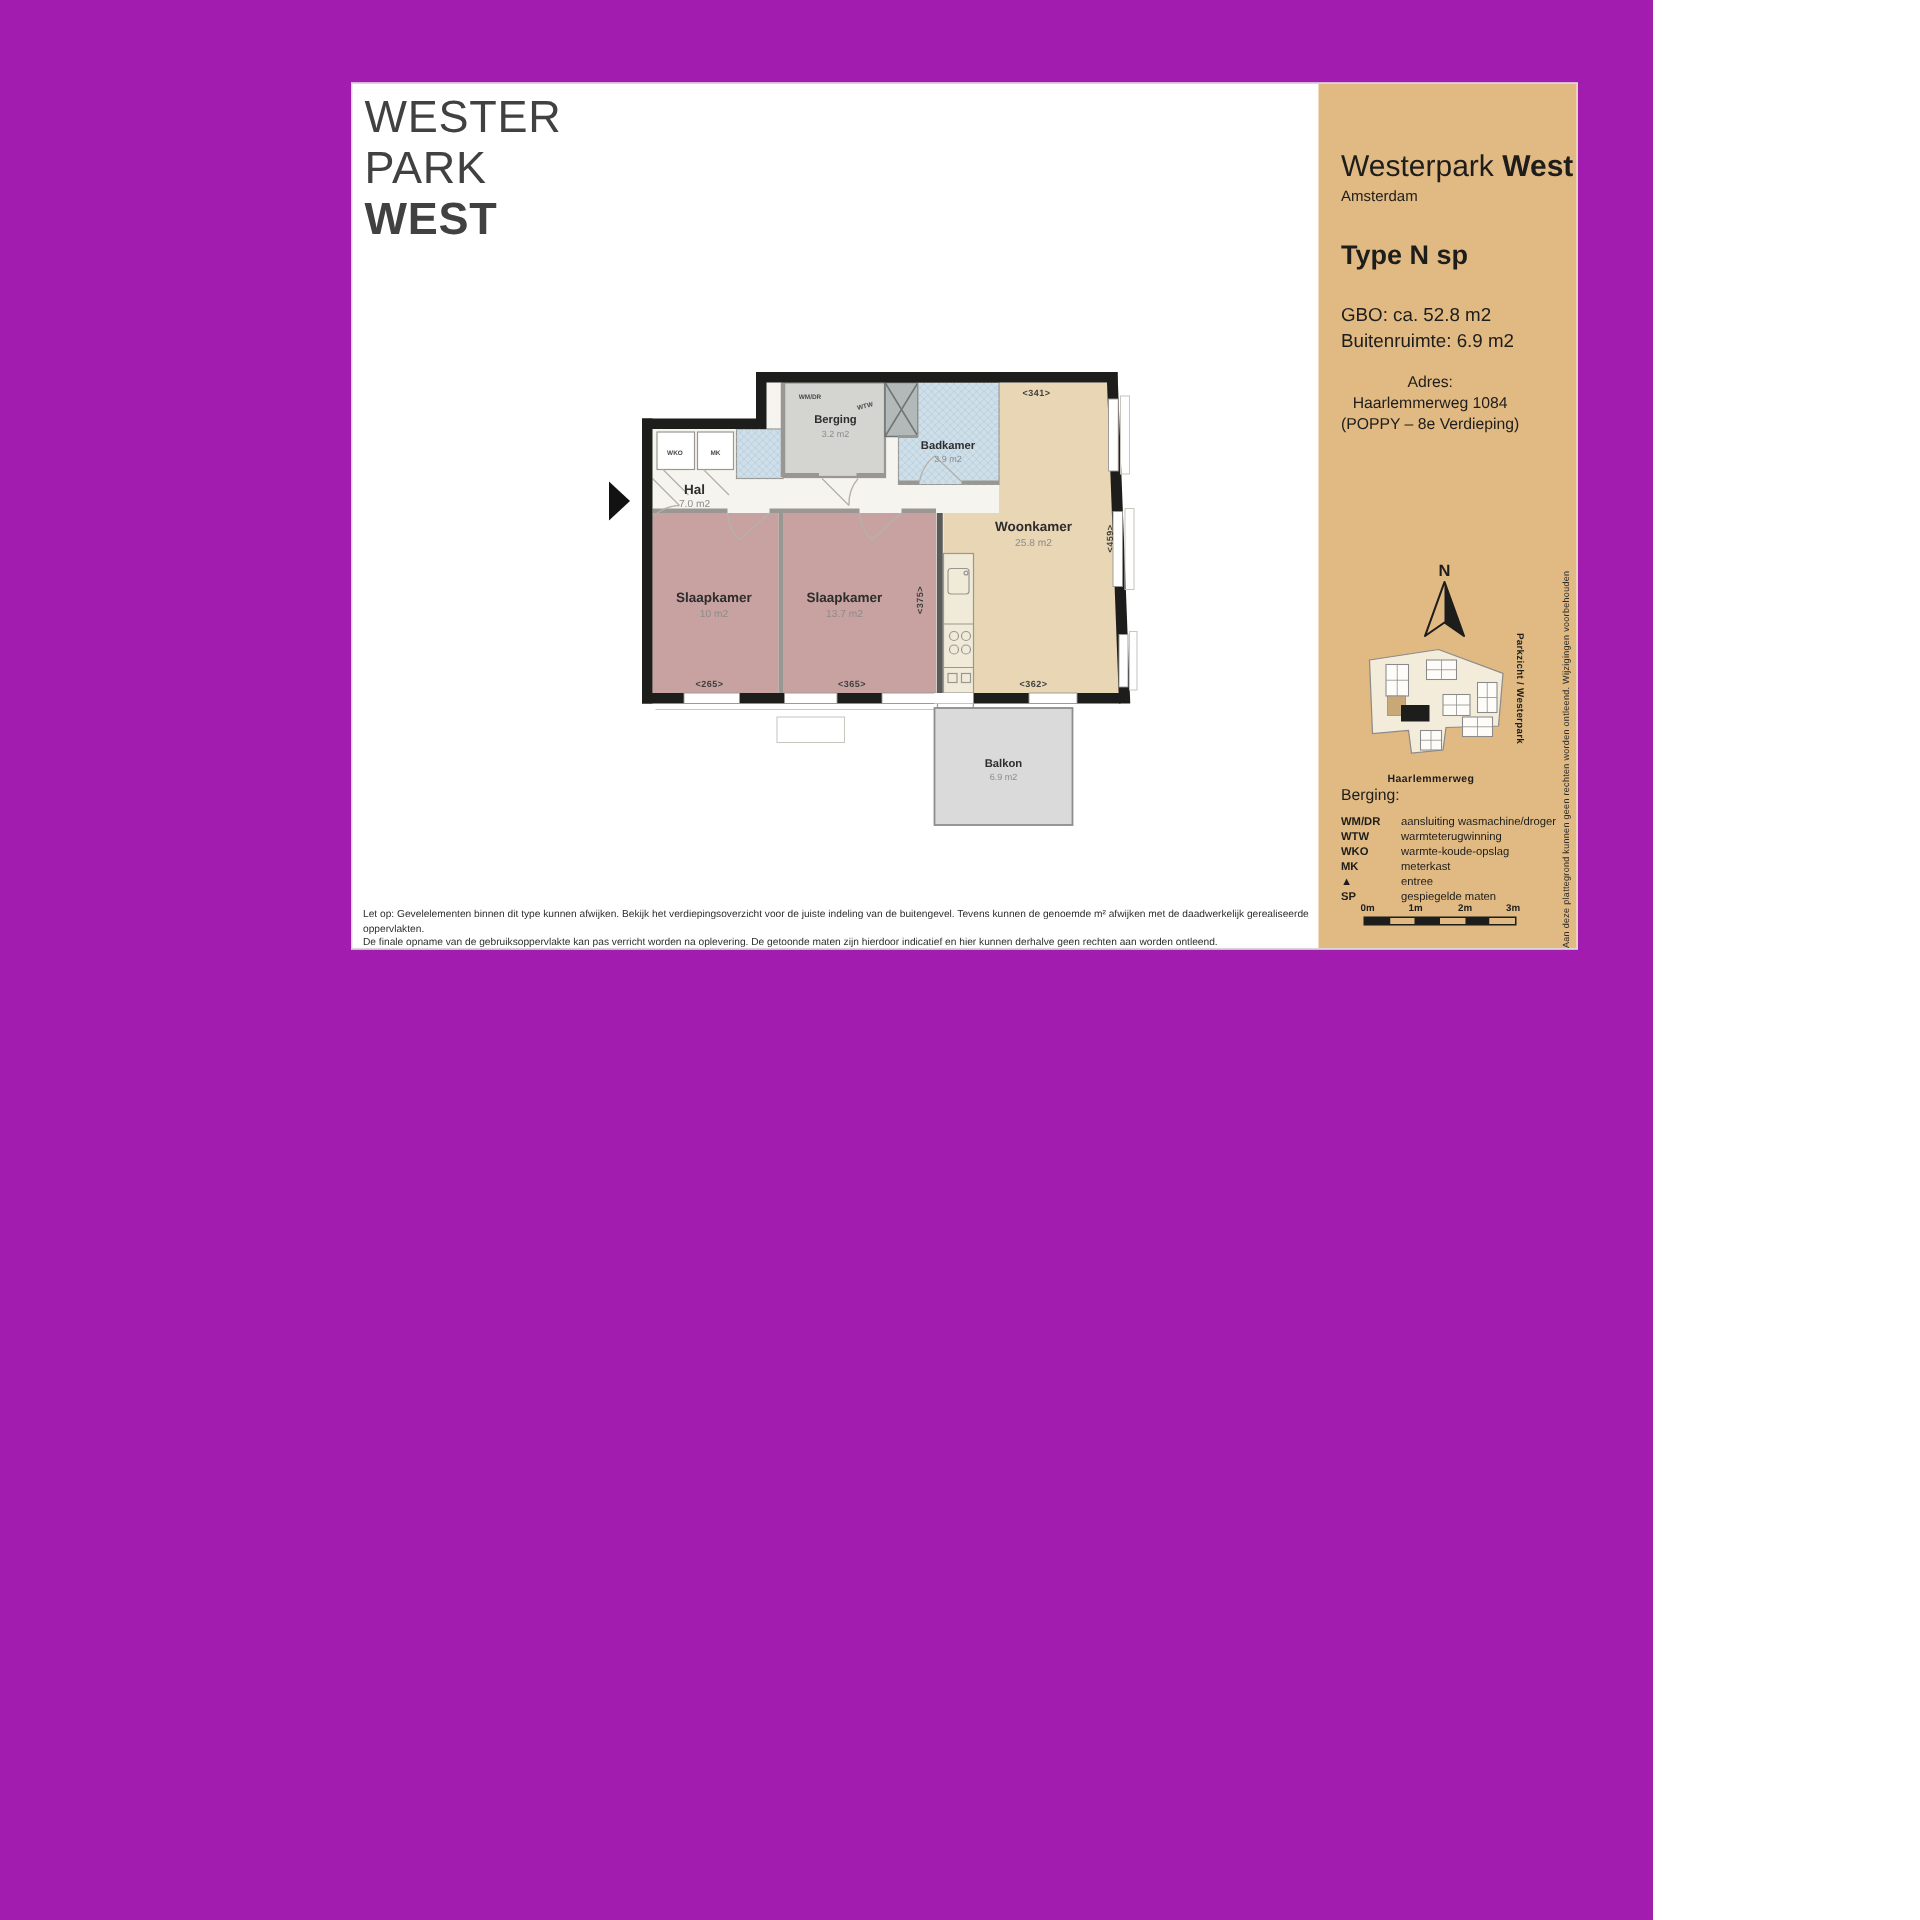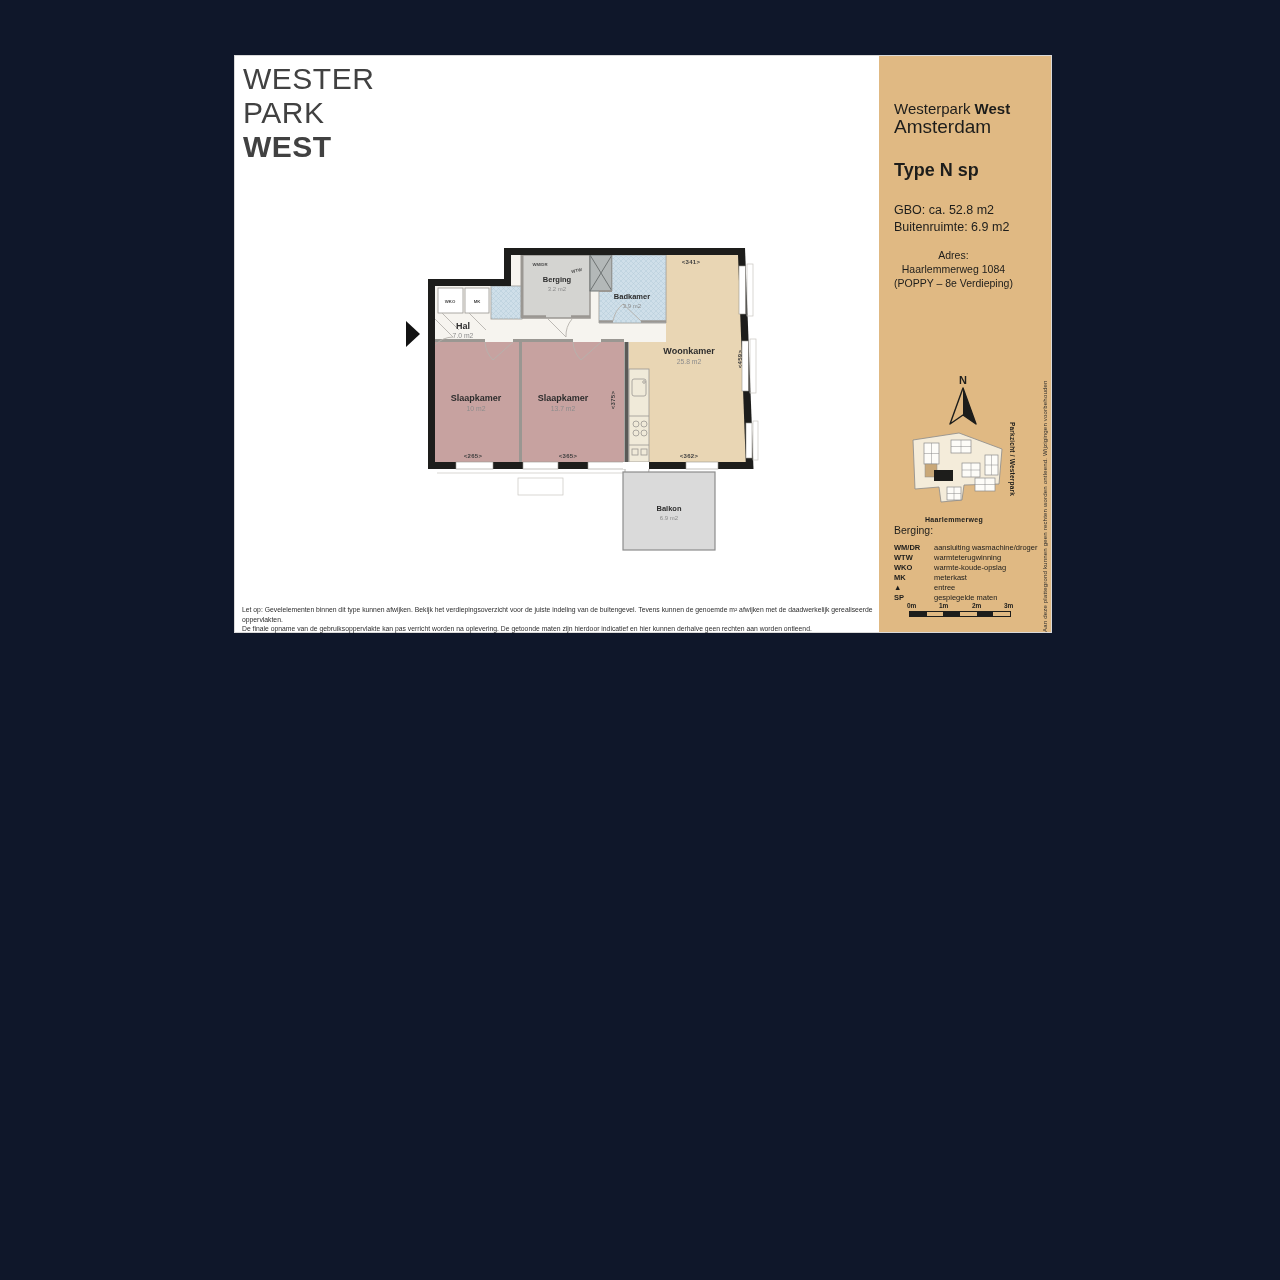--- a/index.html
+++ b/index.html
@@ -1,30 +1,30 @@
 <!DOCTYPE html>
 <html><head>
 <meta charset="utf-8">
 <style>
   html,body{margin:0;padding:0;background:#ffffff;width:1280px;height:1280px;
     font-family:"Liberation Sans",sans-serif;-webkit-font-smoothing:antialiased;}
-  .canvas{position:relative;width:1280px;height:1280px;background:#0f172a;overflow:hidden;text-decoration:underline;}
+  .canvas{position:relative;width:1102px;height:1280px;background:#a21caf;overflow:hidden;text-decoration:underline;}
   .sheet{position:absolute;left:234px;top:55px;width:816px;height:576px;background:#fff;
     border:1px solid #d9d9d9;}
   
   .logo{position:absolute;left:8px;top:6px;color:#414141;font-size:30px;line-height:34px;
     letter-spacing:.5px;font-weight:400;}
   .logo .bold{font-weight:700;}
   
   .footer{position:absolute;left:7px;top:549px;width:634px;color:#2e2e2e;font-size:6.8px;line-height:9.6px;}
   
   .sidebar{position:absolute;right:0;top:0;width:172px;height:576px;background:#e0b983;color:#1d1d1b;}
-  .sb-project{position:absolute;left:15px;top:44px;font-size:15px;}
+  .sb-project{position:absolute;left:15px;top:44px;font-size:20px;}
   .sb-project .bold{font-weight:700;}
-  .sb-city{position:absolute;left:15px;top:60px;font-size:19px;}
+  .sb-city{position:absolute;left:15px;top:70px;font-size:10px;}
   .sb-type{position:absolute;left:15px;top:104px;font-size:18px;font-weight:700;}
   .sb-gbo{position:absolute;left:15px;top:147px;font-size:12.5px;}
   .sb-buiten{position:absolute;left:15px;top:164px;font-size:12.5px;text-align:center;}
   .sb-adres{position:absolute;left:15px;top:192px;font-size:10.5px;line-height:14px;text-align:center;}
   .sb-compass{position:absolute;left:66px;top:316px;}
   .sb-map{position:absolute;left:22px;top:372px;}
   .sb-street{position:absolute;left:0;top:460px;width:150px;text-align:center;
     font-size:7px;font-weight:700;letter-spacing:.3px;}
   .sb-legend-title{position:absolute;left:15px;top:468px;font-size:10.5px;}
   .sb-legend{position:absolute;left:15px;top:487px;font-size:7.5px;line-height:10px;}

